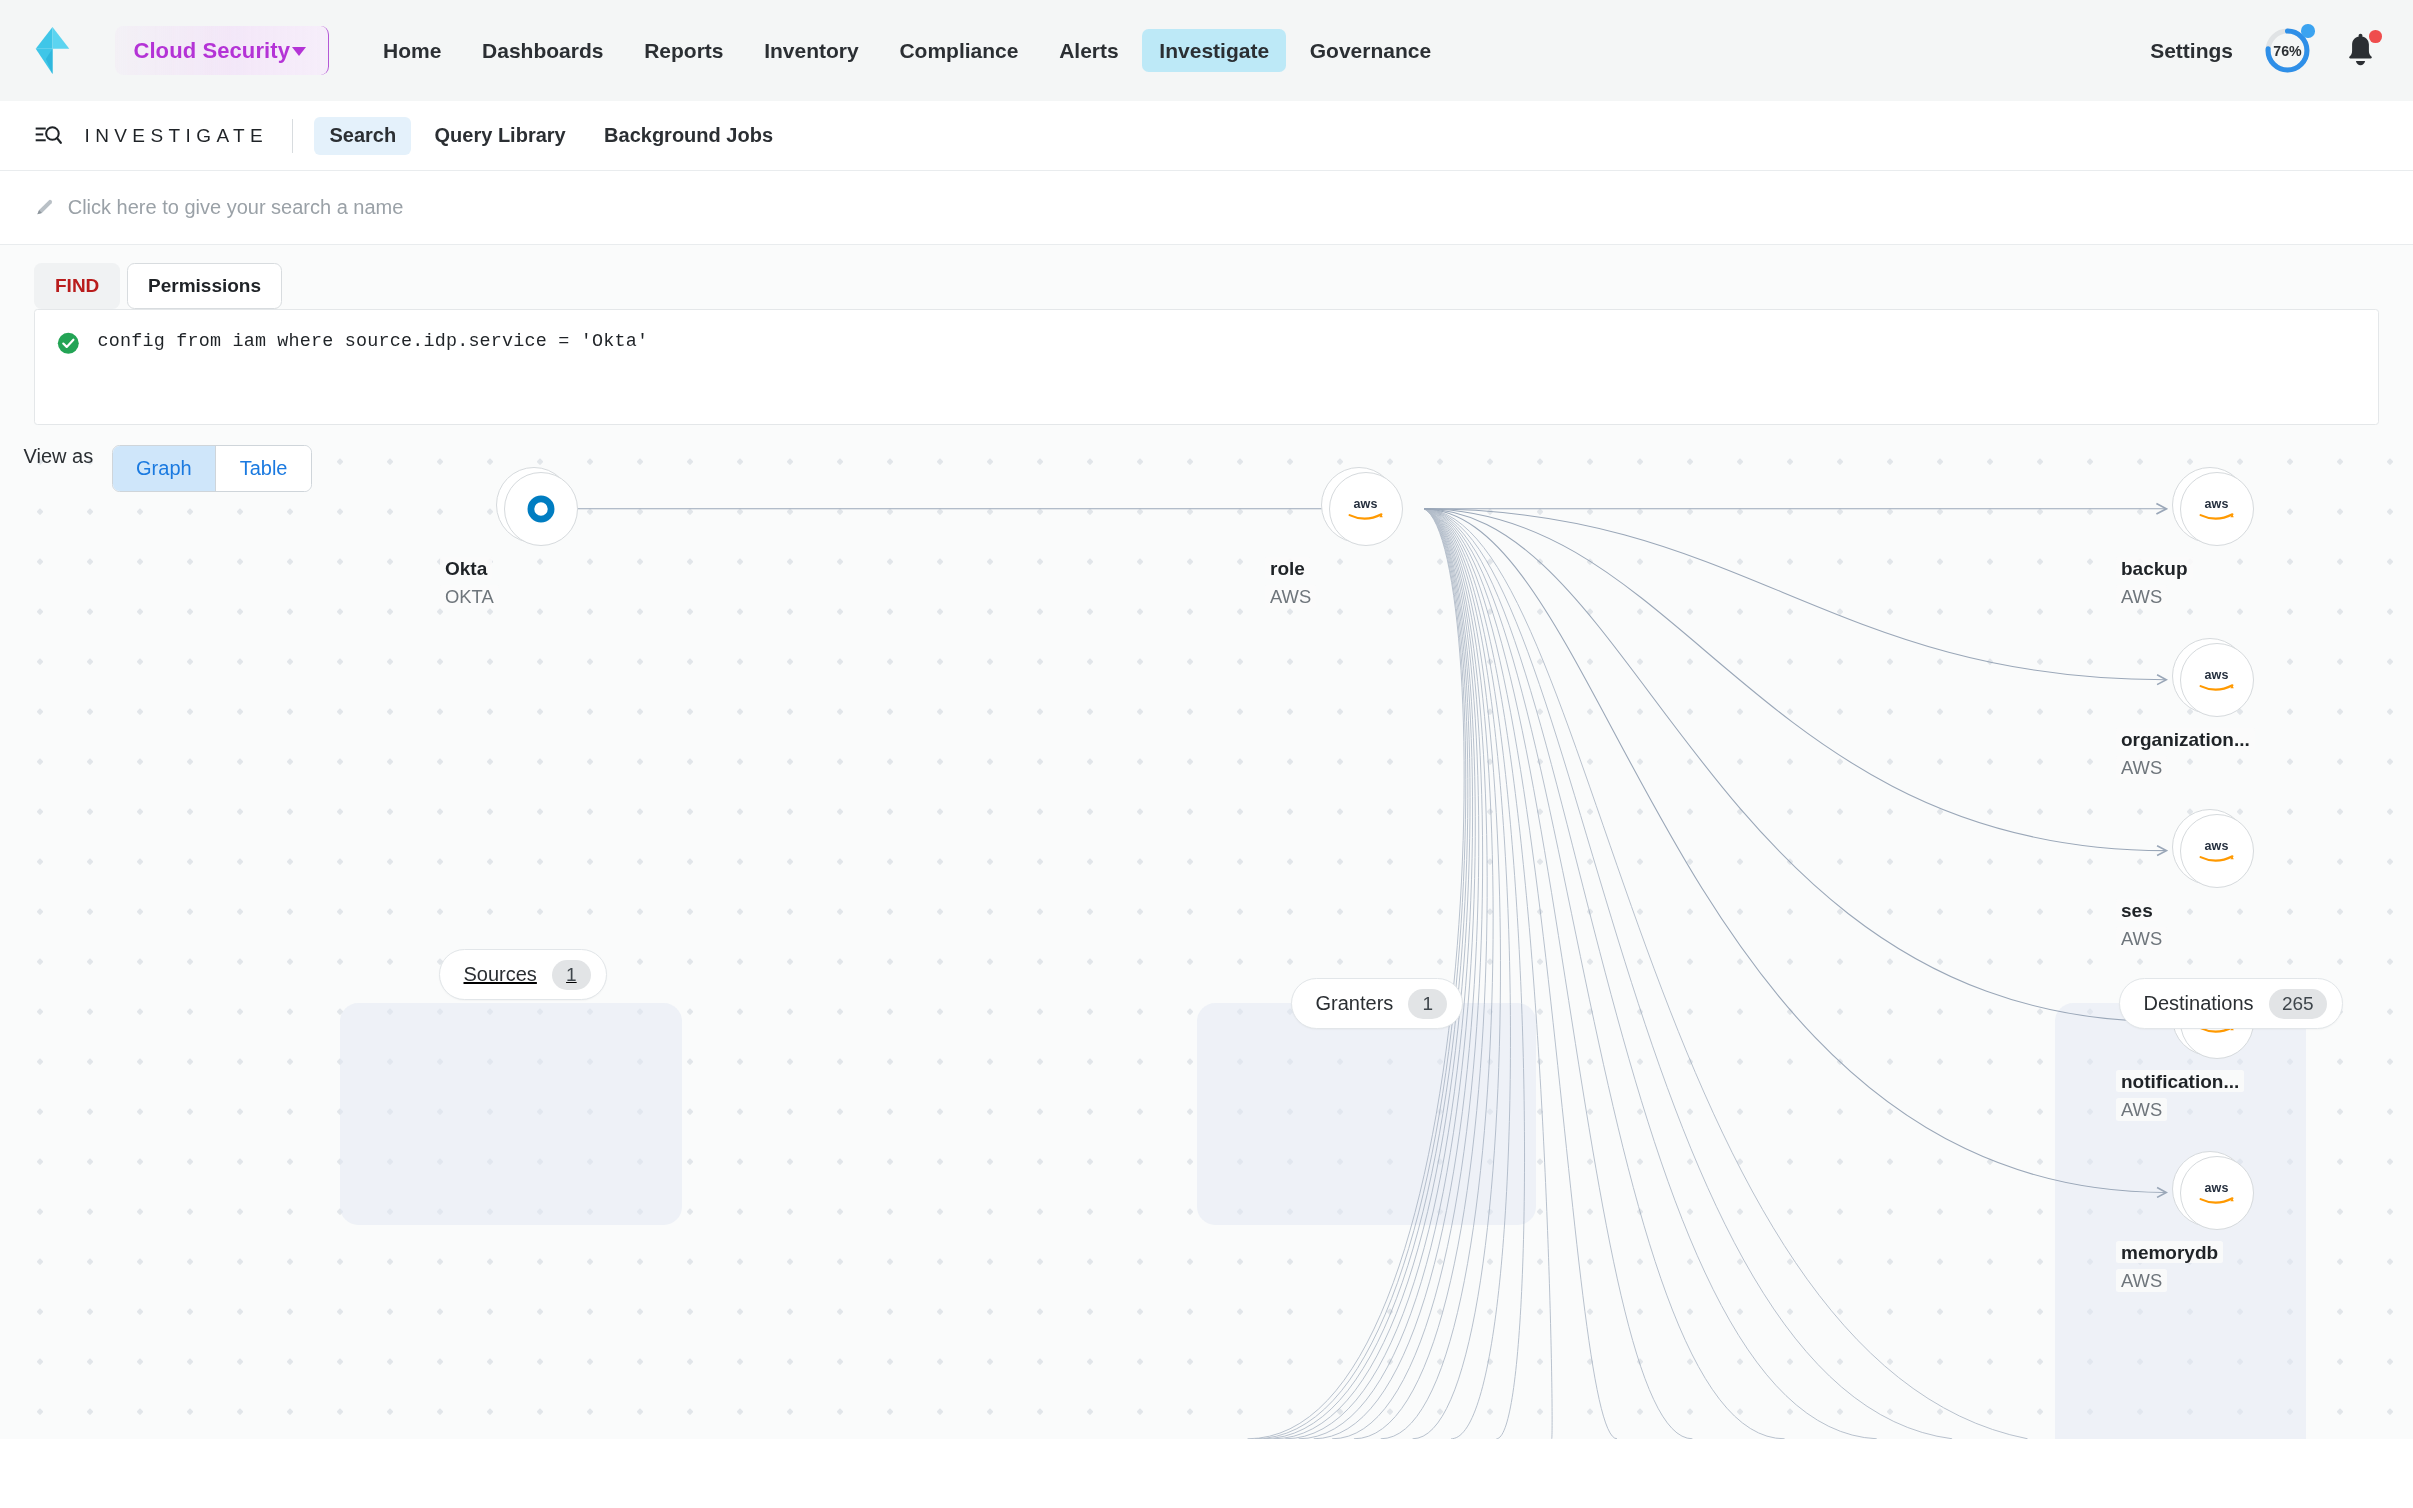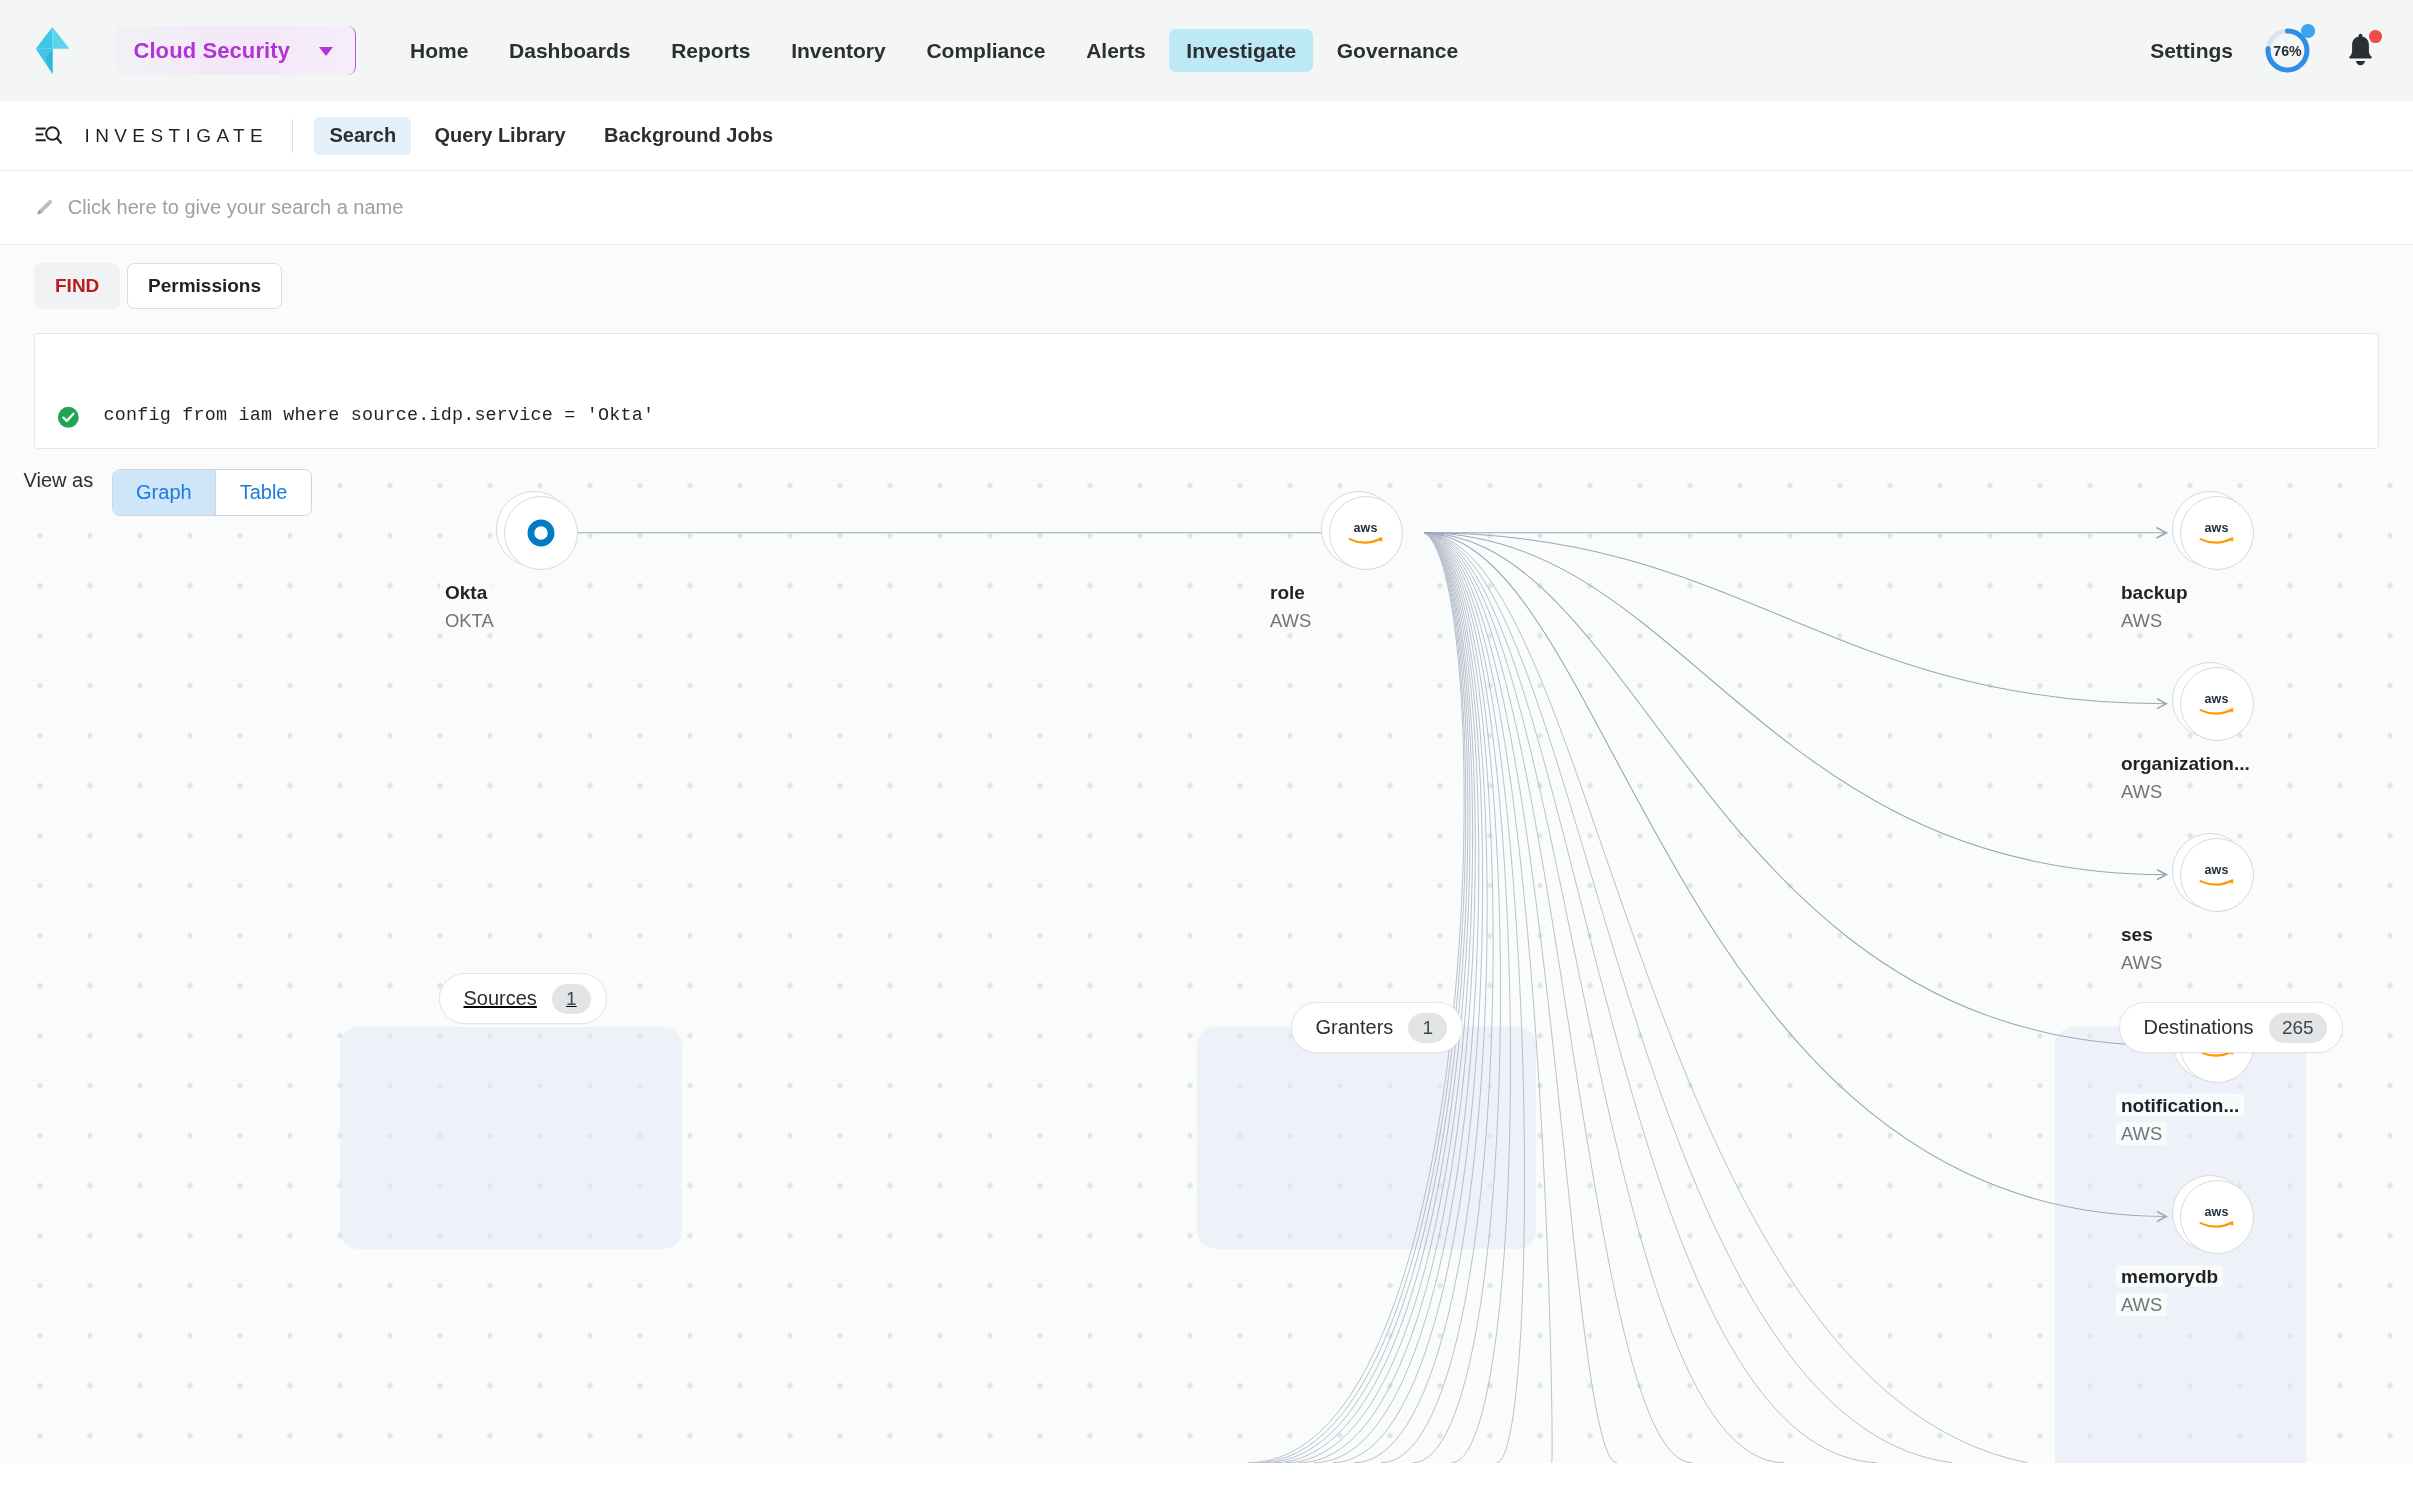--- a/index.html
+++ b/index.html
@@ -22,21 +22,21 @@
     position: relative;
   }
   .brand-logo {
     width: 37px; height: 47px;
     margin-right: 44px;
     flex: none;
   }
   .tenant-pill {
     display: flex;
     align-items: center;
-    gap: 29px;
+    gap: 2px;
     padding: 11.7px 22px 11.7px 18.4px;
     border-radius: 8.4px;
     background: linear-gradient(90deg, rgba(240,225,245,0.25) 0%, rgba(243,230,248,0.95) 55%, rgba(246,238,250,1) 100%);
     border-right: 1.7px solid #b457d6;
     margin-right: 37px;
   }
   .tenant-label {
     color: #b433d6;
     font-size: 22px;
     font-weight: 700;
@@ -154,29 +154,29 @@
     font-weight: 700;
     border: 0.8px solid transparent;
   }
   .q-tab.perm {
     background: #ffffff;
     color: #1f2327;
     font-weight: 700;
     border: 0.8px solid #d8dcdf;
   }
   .query-box {
-    margin-top: 24px;
+    margin-top: 0;
     background: #ffffff;
     border: 0.8px solid #e4e7e9;
     border-radius: 3.4px;
     min-height: 116px;
     padding: 20px 22px;
     display: flex;
-    align-items: flex-end;
-    gap: 24px;
+    align-items: flex-start;
+    gap: 18px;
   }
   .check-icon { width: 22.6px; height: 22.6px; flex: none; margin-top: 1.7px; }
   .query-text {
     font-family: "Liberation Mono", monospace;
     font-size: 18.4px;
     color: #1f2327;
     letter-spacing: 0.2px;
     line-height: 1.3;
     white-space: pre;
   }

